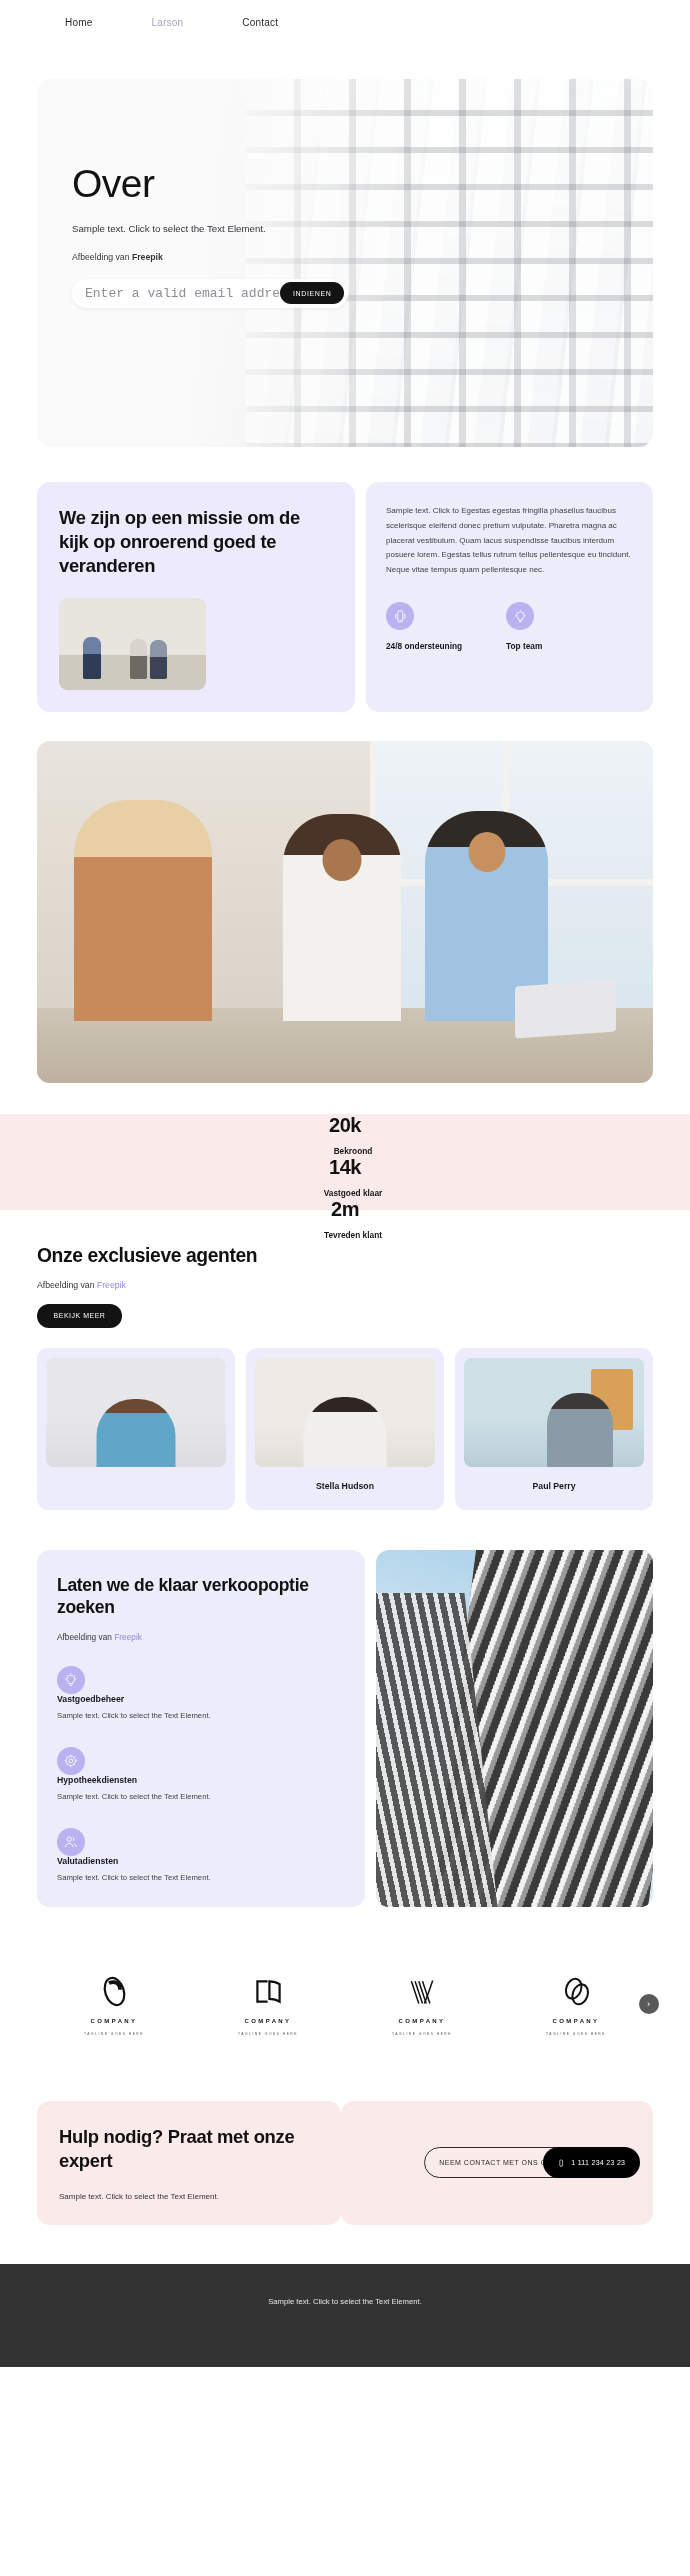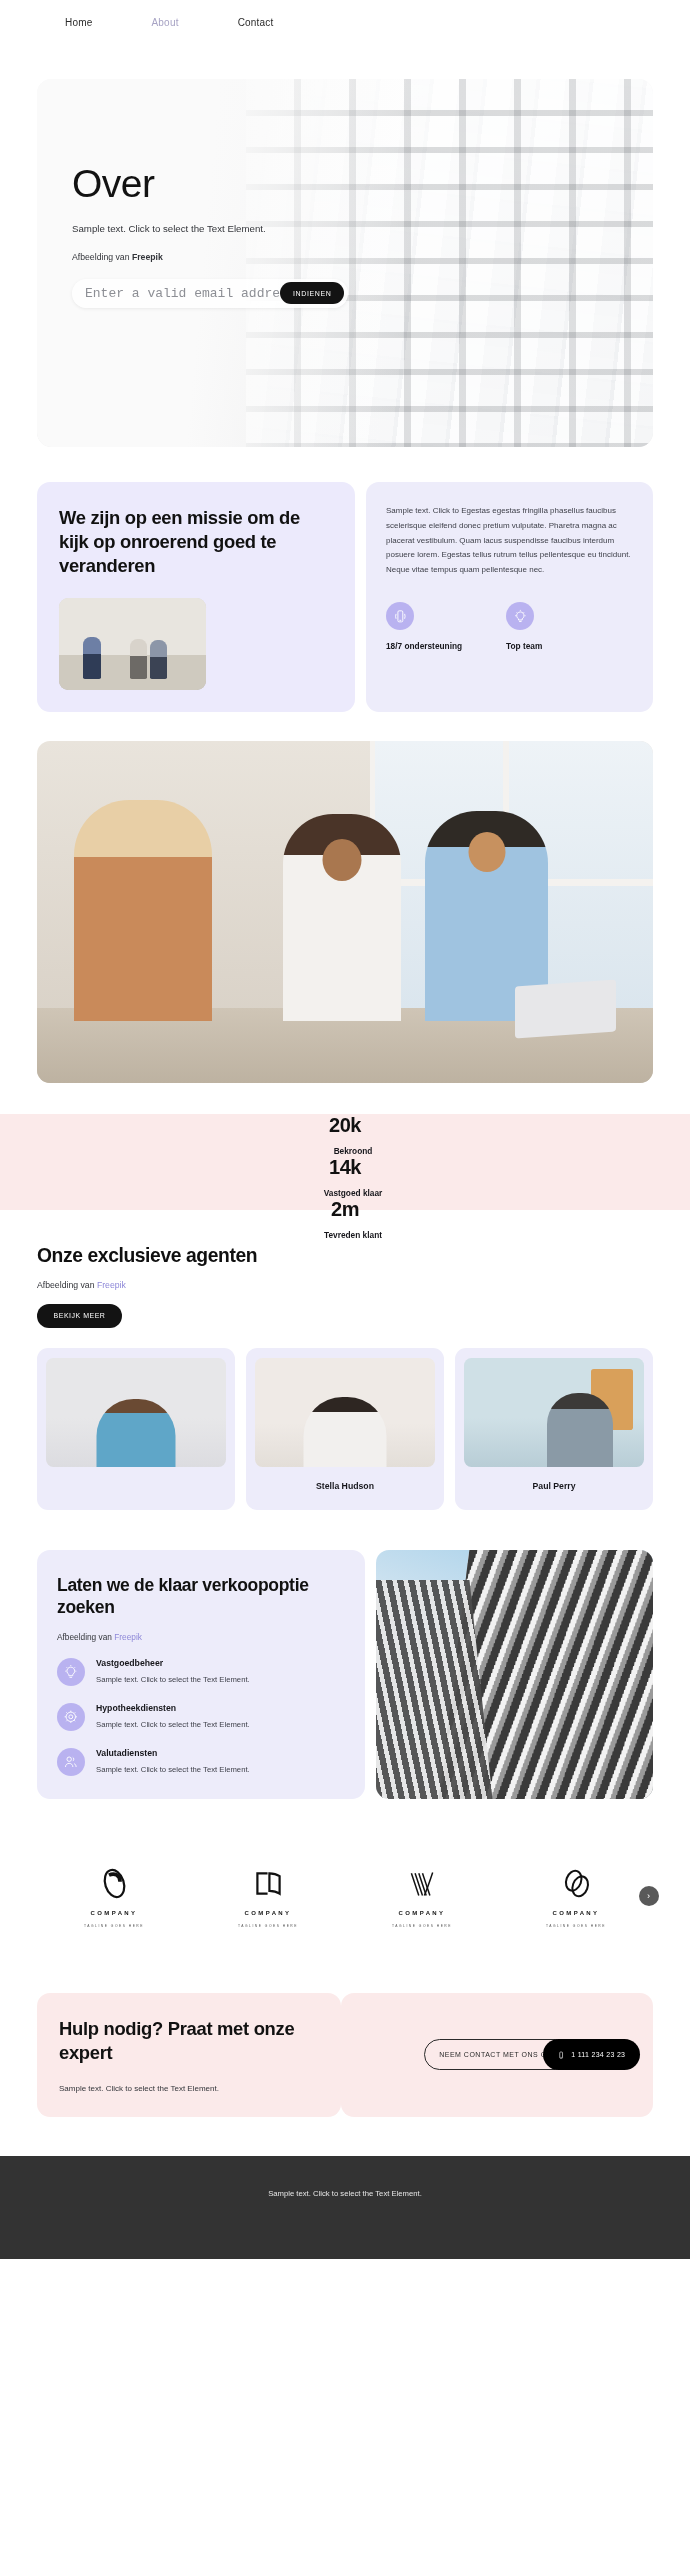--- a/index.html
+++ b/index.html
@@ -271,21 +271,21 @@
   }
   .sell-left {
     width: 328px;
     background: #edecfa;
     border-radius: 13px;
     padding: 24px 20px 22px 20px;
   }
   .sell-title { font-size: 17.5px; font-weight: 700; line-height: 1.28; letter-spacing: -0.3px; color: #111; }
   .sell-credit { margin-top: 13px; font-size: 8.3px; color: #33353a; }
   .sell-credit a { color: #8e88d8; text-decoration: none; }
-  .svc { display: flex; gap: 11px; margin-top: 16px; }
+  .svc { display: flex; margin-top: 24px; flex-direction: column; }
   .svc-icon {
     width: 28px; height: 28px; border-radius: 50%;
     background: #b9b2f0; flex: none;
     display: flex; align-items: center; justify-content: center;
   }
   .svc-icon svg { width: 15.6px; height: 15.6px; }
   .svc-title { font-size: 8.7px; font-weight: 700; color: #17171c; }
   .svc-text { margin-top: 6.4px; font-size: 7.7px; line-height: 1.65; color: #3d3f48; max-width: 175px; }
   .sell-right {
     flex: 1;
@@ -379,21 +379,21 @@
     justify-content: center;
     padding-top: 33px;
   }
   .footer-text { font-size: 7.7px; color: #e6e6e6; }
 </style>
 </head>
 <body>
 
 <nav class="nav">
   <a href="#">Home</a>
-  <a href="#" class="muted">About</a>
+  <a href="#" class="muted">Larson</a>
   <a href="#">Contact</a>
 </nav>
 
 <section class="hero">
   <div class="hero-photo"></div>
   <div class="hero-fade"></div>
   <div class="hero-inner">
     <h1 class="hero-title">Over</h1>
     <p class="hero-sub">Sample text. Click to select the Text Element.</p>
     <p class="hero-credit">
@@ -421,21 +421,21 @@
     <div class="features">
       <div>
         <div class="feature-icon">
           <svg viewBox="0 0 24 24" fill="none" stroke="#fff" stroke-width="1.5">
               <rect x="8" y="3" width="8" height="18" rx="2"></rect>
               <line x1="10.5" y1="18.5" x2="13.5" y2="18.5"></line>
               <path d="M5 8 Q3.5 12 5 16"></path>
               <path d="M19 8 Q20.5 12 19 16"></path>
             </svg>
         </div>
-        <div class="feature-label">18/7 ondersteuning</div>
+        <div class="feature-label">24/8 ondersteuning</div>
       </div>
       <div>
         <div class="feature-icon">
           <svg viewBox="0 0 24 24" fill="none" stroke="#fff" stroke-width="1.5">
               <path d="M9 16a6 6 0 1 1 6 0v2H9z"></path>
               <line x1="10" y1="20.5" x2="14" y2="20.5"></line>
               <line x1="12" y1="1.5" x2="12" y2="3"></line>
               <line x1="3.5" y1="11" x2="5" y2="11"></line>
               <line x1="19" y1="11" x2="20.5" y2="11"></line>
               <line x1="5.5" y1="5" x2="6.6" y2="6.1"></line>

